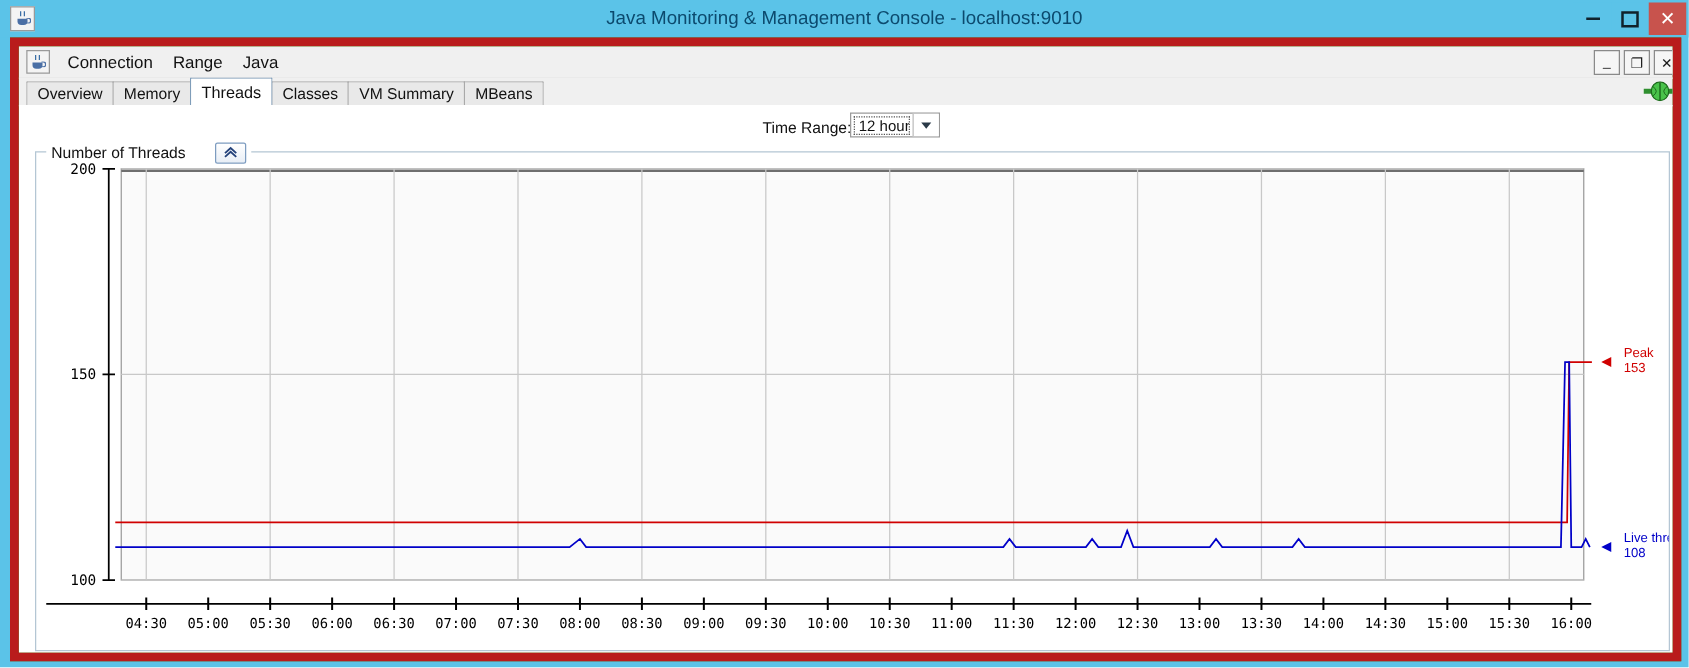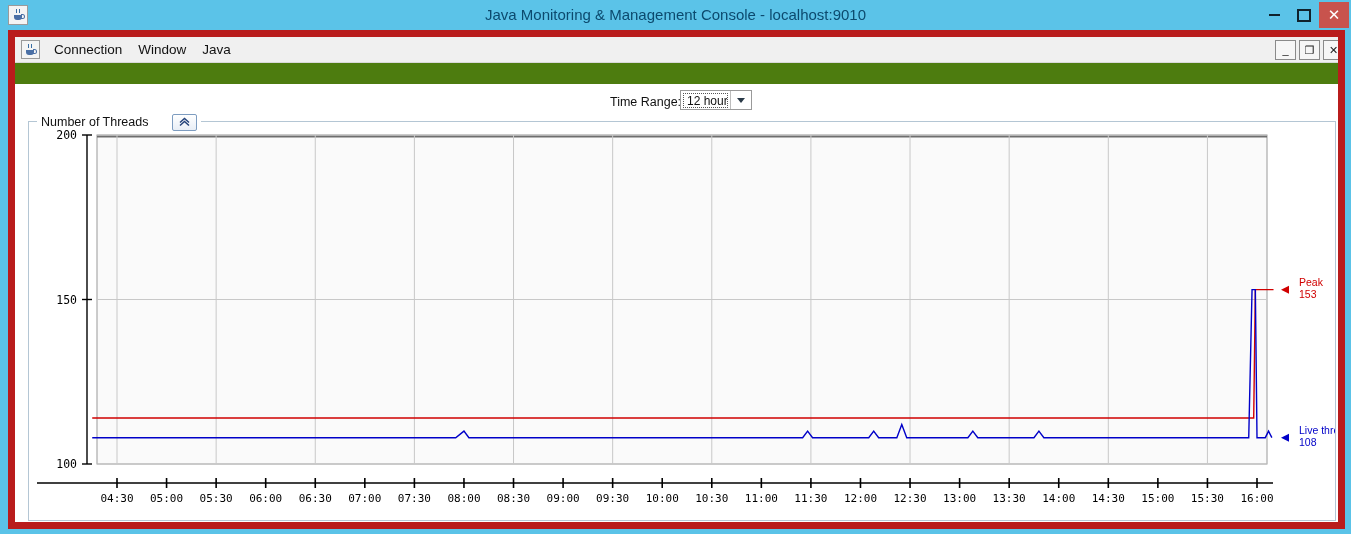--- a/index.html
+++ b/index.html
@@ -321,29 +321,49 @@
 
     <div class="menubar">
       <div class="menu-appicon">
         <div class="java-cup">
           <div class="steam"></div>
           <div class="cup"></div>
           <div class="handle"></div>
         </div>
       </div>
       <div class="menu-item">Connection</div>
-      <div class="menu-item">Window</div>
+      <div class="menu-item">Range</div>
       <div class="menu-item">Java</div>
       <div class="inner-winbtns">
         <div class="inner-winbtn">_</div>
         <div class="inner-winbtn">❐</div>
         <div class="inner-winbtn">✕</div>
       </div>
     </div>
 
+    <div class="tabstrip">
+      <div class="tabs">
+        <div class="tab">Overview</div>
+        <div class="tab">Memory</div>
+        <div class="tab active">Threads</div>
+        <div class="tab">Classes</div>
+        <div class="tab">VM Summary</div>
+        <div class="tab">MBeans</div>
+      </div>
+      <div class="conn-icon">
+        <svg width="28" height="16" viewBox="0 0 28 16">
+          <rect x="1" y="6" width="7" height="4" fill="#2f8f2f"></rect>
+          <rect x="20" y="6" width="7" height="4" fill="#2f8f2f"></rect>
+          <ellipse cx="14" cy="8" rx="7" ry="7.5" fill="#49c24a" stroke="#1d6b1d" stroke-width="1"></ellipse>
+          <path d="M14 1 L14 15" stroke="#1d6b1d" stroke-width="1.2"></path>
+          <path d="M8 4 Q14 8 8 12" fill="none" stroke="#1d6b1d" stroke-width="0.8"></path>
+          <path d="M20 4 Q14 8 20 12" fill="none" stroke="#1d6b1d" stroke-width="0.8"></path>
+        </svg>
+      </div>
+    </div>
 
     <div class="content">
 
       <div class="timerange-row">
         <div class="timerange-label">Time Range:</div>
         <div class="timerange-combo">
           <div class="combo-value">12 hours</div>
           <div class="combo-arrow-btn">
             <span class="combo-arrow"></span>
           </div>

